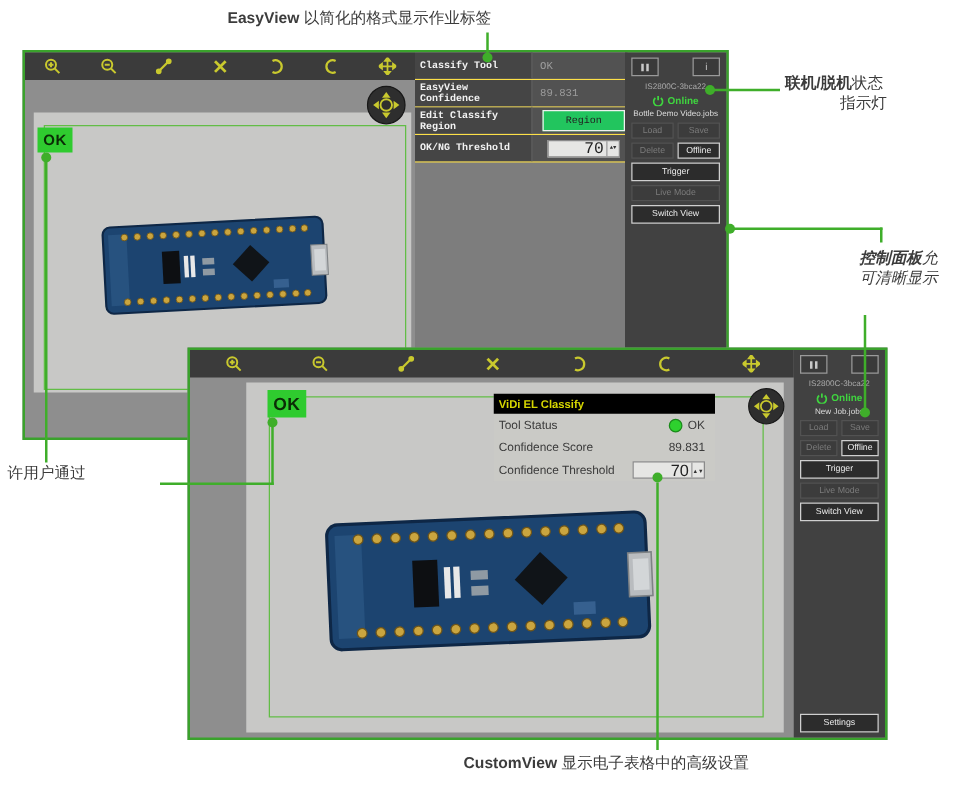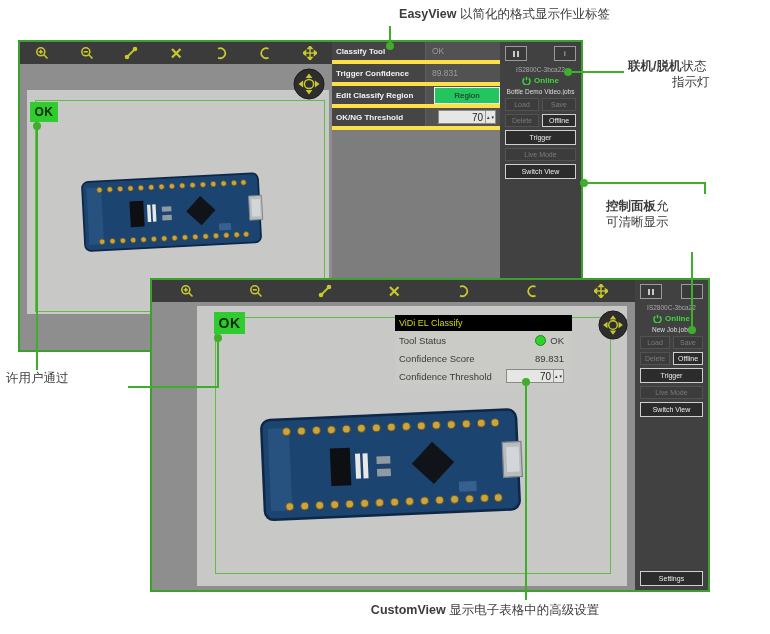--- a/index.html
+++ b/index.html
@@ -17,36 +17,36 @@
            align-items:center;justify-content:space-around;z-index:3;}
   .tbtn{width:18px;height:16px;display:flex;align-items:center;justify-content:center;cursor:pointer;}
   .imgarea{position:absolute;background:#c8c8c6;z-index:1;}
   .roi{position:absolute;border:1px solid #62bd46;z-index:2;}
   .okbadge{position:absolute;background:#2fcb2f;color:#0b2b06;font-weight:700;
            display:flex;align-items:center;justify-content:center;z-index:5;letter-spacing:.5px;}
   .dpad{position:absolute;z-index:6;}
   .board{position:absolute;z-index:4;}
   
   .ctable{position:absolute;z-index:7;width:170px;}
-  .ct-row{display:flex;height:22px;box-sizing:border-box;border-bottom:4px solid #fde047;}
+  .ct-row{display:flex;height:22px;box-sizing:border-box;border-bottom:1px solid #fde047;font-family:Liberation Mono, monospace;}
   .ct-label{width:94px;background:#454545;color:#f2f2f2;font-size:8px;font-weight:700;
             display:flex;align-items:center;padding-left:4px;box-sizing:border-box;
             border-right:1px solid #5e5e5e;}
   .ct-value{flex:1;background:#525252;color:#9c9c9c;font-size:8.5px;display:flex;
             align-items:center;padding-left:6px;box-sizing:border-box;}
   .region-btn{margin:0 auto;width:64px;height:15px;background:#22c55e;border:1px solid #f0f0f0;
             color:#222;font-size:8px;display:flex;align-items:center;justify-content:center;cursor:pointer;}
   .spin{width:58px;height:14px;background:#e6e6e4;border:1px solid #8a8a8a;display:flex;
         align-items:center;box-sizing:border-box;cursor:pointer;}
-  .spin .v{flex:1;text-align:right;color:#222;font-size:10px;padding-right:2px;}
+  .spin .v{flex:1;text-align:right;color:#222;font-size:13px;padding-right:2px;}
   .spin .arr{width:9px;height:100%;border-left:1px solid #9a9a9a;display:flex;flex-direction:column;
         align-items:center;justify-content:center;font-size:4.5px;line-height:5px;color:#333;}
   
   .vtable{position:absolute;z-index:7;width:177px;background:rgba(201,201,198,.97);}
-  .vt-head{height:16px;background:#000;color:#d6d600;font-weight:400;font-size:9px;
+  .vt-head{height:16px;background:#000;color:#d6d600;font-weight:700;font-size:9px;
            display:flex;align-items:center;padding-left:4px;}
   .vt-row{height:18px;display:flex;align-items:center;font-size:9.5px;color:#3a3a3a;
           padding:0 8px 0 4px;box-sizing:border-box;}
   .vt-label{flex:1;}
   .vt-val{display:flex;align-items:center;gap:4px;}
   .gdot{width:9px;height:9px;border-radius:50%;background:#2ed12e;border:1px solid #1a8a1a;}
   
   .dpanel{position:absolute;top:0;right:0;bottom:0;background:#414141;z-index:8;display:flex;
           flex-direction:column;gap:3px;padding:4px 5px;box-sizing:border-box;}
   .mini-row{display:flex;justify-content:space-between;}
@@ -222,21 +222,21 @@
     </div>
 
     <div class="abs" style="left:312px;top:0;width:168px;height:308px;background:#7d7d7d;z-index:6;"></div>
 
     <div class="ctable" style="left:312px;top:0;">
       <div class="ct-row">
         <div class="ct-label">Classify Tool</div>
         <div class="ct-value">OK</div>
       </div>
       <div class="ct-row">
-        <div class="ct-label">Trigger Confidence</div>
+        <div class="ct-label">EasyView Confidence</div>
         <div class="ct-value">89.831</div>
       </div>
       <div class="ct-row">
         <div class="ct-label">Edit Classify Region</div>
         <div class="ct-value">
           <span class="region-btn">Region</span>
         </div>
       </div>
       <div class="ct-row">
         <div class="ct-label">OK/NG Threshold</div>
@@ -377,37 +377,37 @@
         <span class="pbtn off">Delete</span>
         <span class="pbtn on">Offline</span>
       </div>
       <span class="pbtn on tall">Trigger</span>
       <span class="pbtn off">Live Mode</span>
       <span class="pbtn on tall">Switch View</span>
       <span class="pbtn on tall" style="margin-top:auto;">Settings</span>
     </div>
   </div>
 
-  <div class="ann abs" style="left:170px;top:6px;width:440px;text-align:right;">
+  <div class="ann abs" style="left:182px;top:6px;width:440px;text-align:left;">
     <b>EasyView</b><span> 以简化的格式显示作业标签</span>
   </div>
   <div class="aline" style="left:389px;top:26px;width:2px;height:18px;"></div>
   <div class="adot" style="left:386px;top:42px;"></div>
 
   <div class="adot" style="left:564px;top:68px;"></div>
   <div class="aline" style="left:570px;top:71px;width:54px;height:2px;"></div>
   <div class="ann abs" style="left:628px;top:58px;width:142px;">
     <div><b>联机/脱机</b><span>状态</span></div>
     <div style="padding-left:44px;font-family:Liberation Serif, serif;">指示灯</div>
   </div>
 
   <div class="adot" style="left:580px;top:179px;"></div>
   <div class="aline" style="left:586px;top:182px;width:120px;height:2px;"></div>
   <div class="aline" style="left:704px;top:182px;width:2px;height:12px;"></div>
-  <div class="ann abs" style="left:606px;top:198px;width:144px;text-align:left;">
+  <div class="ann abs" style="left:606px;top:198px;width:144px;text-align:right;font-style:italic;">
     <div><b>控制面板</b><span>允</span></div>
     <div>可清晰显示</div>
   </div>
   <div class="aline" style="left:691px;top:252px;width:2px;height:76px;"></div>
   <div class="adot" style="left:688px;top:326px;"></div>
 
   <div class="adot" style="left:33px;top:122px;"></div>
   <div class="aline" style="left:36px;top:128px;width:2px;height:242px;"></div>
   <div class="ann abs" style="left:6px;top:370px;width:136px;">
     <div>许用户通过</div>

